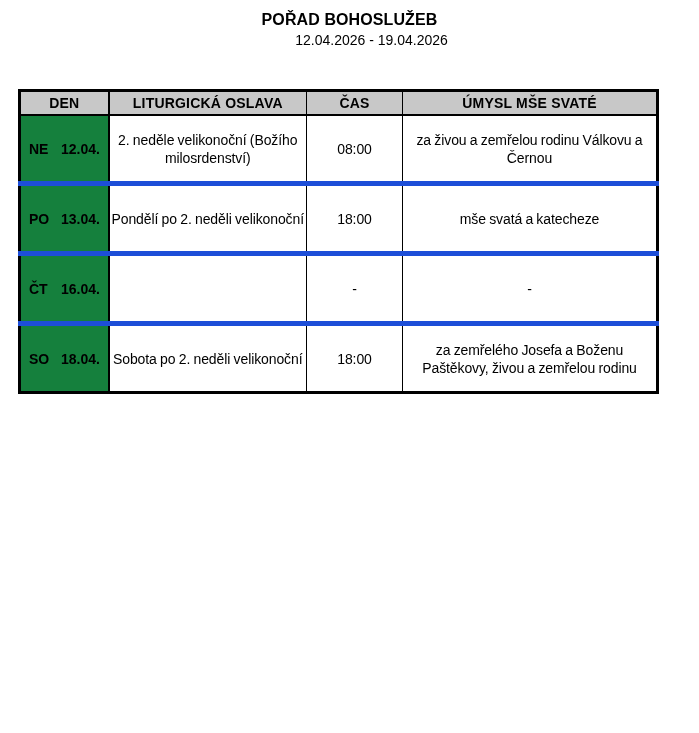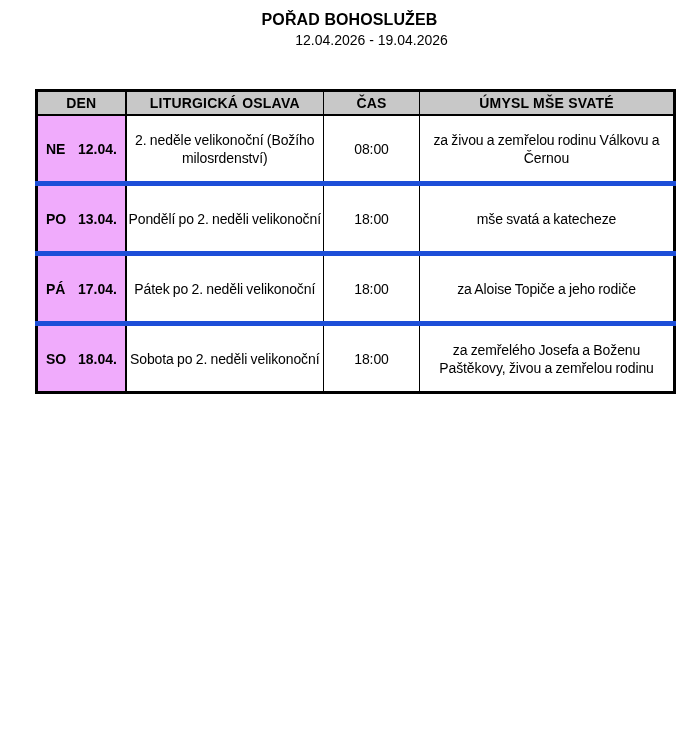--- a/index.html
+++ b/index.html
@@ -27,21 +27,21 @@
   }
   .date-line {
     font-size: 14px;
     font-weight: 400;
     line-height: 18px;
     margin-top: 2px;
     padding-left: 44px;
   }
   table.schedule {
     position: absolute;
-    left: 35px;
+    left: 18px;
     top: 89px;
     width: 638px;
     border-collapse: collapse;
     table-layout: fixed;
     border: 3px solid #000000;
   }
   .schedule th {
     background: #c8c8c8;
     border-left: 1px solid #000000;
     border-bottom: 2px solid #000000;
@@ -61,21 +61,21 @@
     padding: 0 2px;
     font-size: 14px;
     line-height: 18px;
     text-align: center;
     vertical-align: middle;
     letter-spacing: -0.1px;
     word-spacing: -0.5px;
   }
   .schedule tr.data-row:first-child td { border-top: none; }
   .schedule td.day-cell {
-    background: #f0abfc;
+    background: #15803d;
     border-left: none;
     border-right: 2px solid #000000;
     font-weight: 700;
     text-align: left;
     padding-left: 8px;
     letter-spacing: 0;
   }
   .day-abbr { display: inline-block; min-width: 24px; margin-right: 8px; }
   .day-date { display: inline-block; }
   .note-bar {
@@ -129,25 +129,25 @@
       <tr class="data-row">
         <td class="day-cell">
           <span class="day-abbr">PO</span><span class="day-date">13.04.</span>
         </td>
         <td>Pondělí po 2. neděli velikonoční</td>
         <td>18:00</td>
         <td>mše svatá a katecheze</td>
       </tr>
       <tr class="data-row">
         <td class="day-cell">
-          <span class="day-abbr">PÁ</span><span class="day-date">17.04.</span>
+          <span class="day-abbr">ČT</span><span class="day-date">16.04.</span>
         </td>
-        <td>Pátek po 2. neděli velikonoční</td>
-        <td>18:00</td>
-        <td>za Aloise Topiče a jeho rodiče</td>
+        <td></td>
+        <td>-</td>
+        <td>-</td>
       </tr>
       <tr class="data-row">
         <td class="day-cell">
           <span class="day-abbr">SO</span><span class="day-date">18.04.</span>
         </td>
         <td>Sobota po 2. neděli velikonoční</td>
         <td>18:00</td>
         <td>za zemřelého Josefa a Boženu Paštěkovy, živou a zemřelou rodinu</td>
       </tr>
     </tbody>

